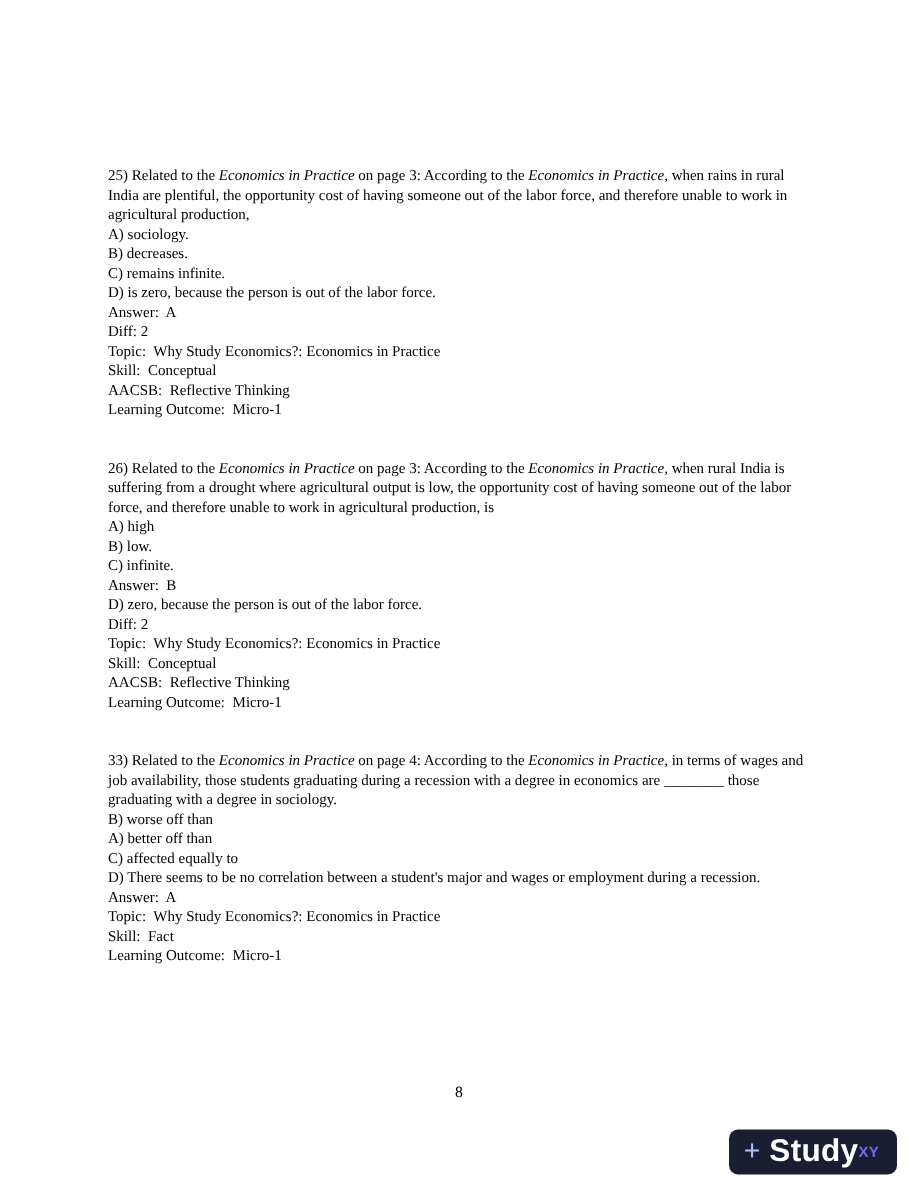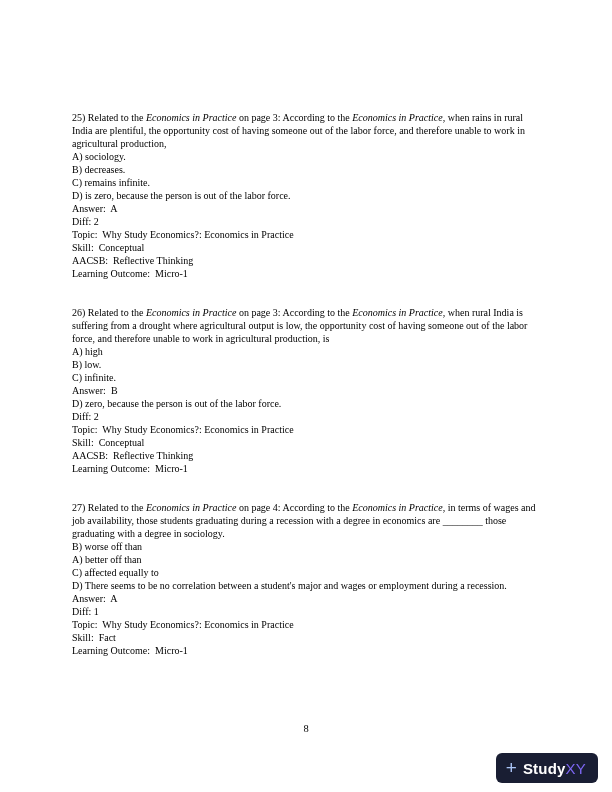--- a/index.html
+++ b/index.html
@@ -49,27 +49,27 @@
     color: #a9c3f5;
     font-size: 19px;
     font-weight: 300;
     margin-right: 6px;
     line-height: 1;
     transform: translateY(-1px);
   }
   .logo-study {
     color: #ffffff;
     font-weight: bold;
-    font-size: 15px;
+    font-size: 21px;
     letter-spacing: 0.2px;
   }
   .logo-xy {
     color: #7c66f2;
-    font-weight: normal;
-    font-size: 15px;
+    font-weight: bold;
+    font-size: 10px;
     letter-spacing: 0.2px;
   }
 </style>
 </head>
 <body>
 
 <div class="content">
 
   <section class="question">
     <p class="stem"><span>25) Related to the </span><span class="italic">Economics in Practice</span><span> on page 3: According to the </span><span class="italic">Economics in Practice</span><span>, when rains in rural India are plentiful, the opportunity cost of having someone out of the labor force, and therefore unable to work in agricultural production,</span></p>
@@ -93,27 +93,26 @@
     <p class="line">Answer:  B</p>
     <p class="line">D) zero, because the person is out of the labor force.</p>
     <p class="line">Diff: 2</p>
     <p class="line">Topic:  Why Study Economics?: Economics in Practice</p>
     <p class="line">Skill:  Conceptual</p>
     <p class="line">AACSB:  Reflective Thinking</p>
     <p class="line">Learning Outcome:  Micro-1</p>
   </section>
 
   <section class="question">
-    <p class="stem"><span>27) Related to the </span><span class="italic">Economics in Practice</span><span> on page 4: According to the </span><span class="italic">Economics in Practice</span><span>, in terms of wages and job availability, those students graduating during a recession with a degree in economics are ________ those graduating with a degree in sociology.</span></p>
+    <p class="stem"><span>33) Related to the </span><span class="italic">Economics in Practice</span><span> on page 4: According to the </span><span class="italic">Economics in Practice</span><span>, in terms of wages and job availability, those students graduating during a recession with a degree in economics are ________ those graduating with a degree in sociology.</span></p>
     <p class="line">B) worse off than</p>
     <p class="line">A) better off than</p>
     <p class="line">C) affected equally to</p>
     <p class="line">D) There seems to be no correlation between a student's major and wages or employment during a recession.</p>
     <p class="line">Answer:  A</p>
-    <p class="line">Diff: 1</p>
     <p class="line">Topic:  Why Study Economics?: Economics in Practice</p>
     <p class="line">Skill:  Fact</p>
     <p class="line">Learning Outcome:  Micro-1</p>
   </section>
 
 </div>
 
 <div class="page-number">8</div>
 
 <div class="logo">

